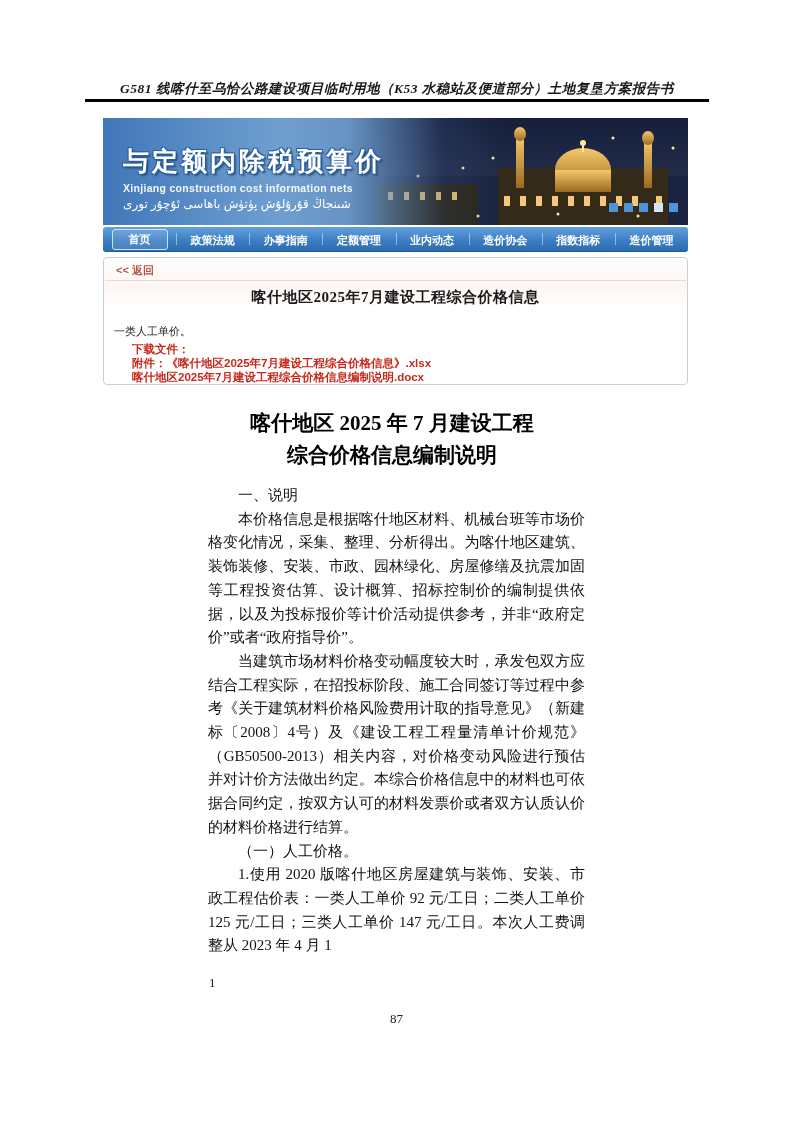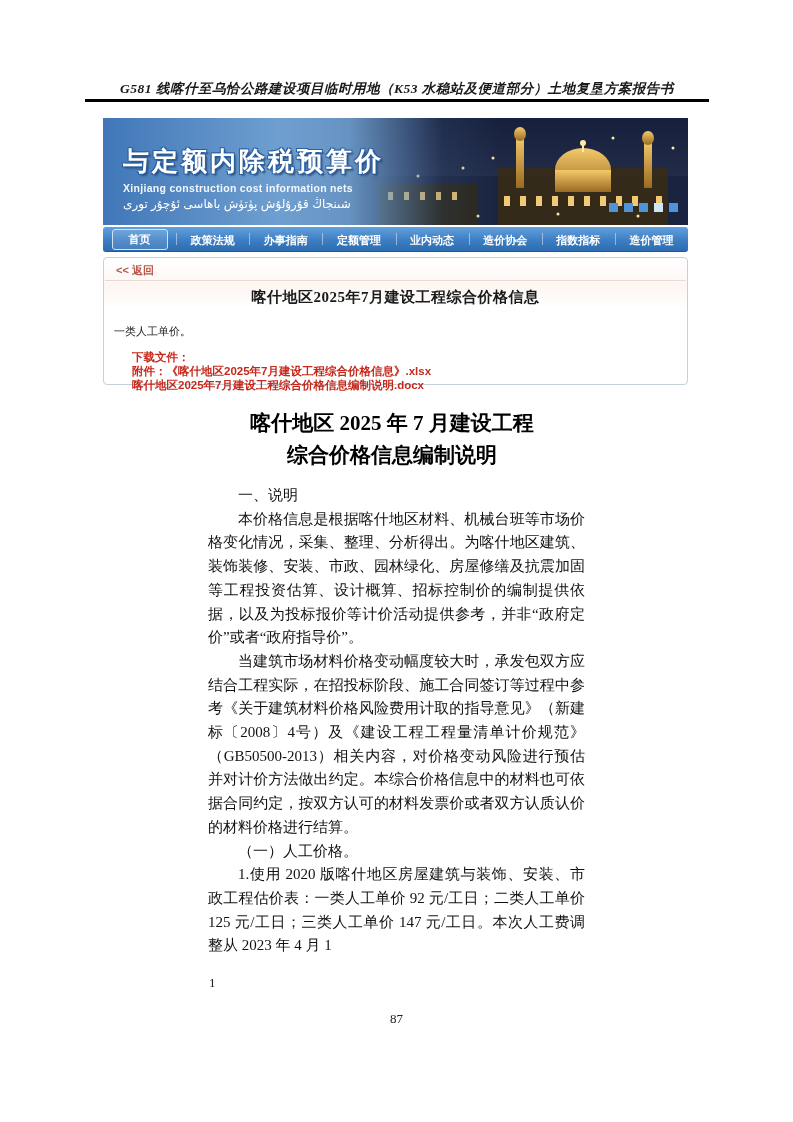--- a/index.html
+++ b/index.html
@@ -64,21 +64,21 @@
     background:linear-gradient(#ffffff 0%,#fdf6f3 22%,#ffffff 40%);
   }
   .back-link { position:absolute; top:5px; left:12px; font-size:11px; font-weight:bold; color:#b5574a; cursor:pointer; }
   .article-divider { position:absolute; top:22px; left:1px; right:1px; border-top:1px solid #ead9d2; }
   .article-title {
     position:absolute; top:30px; left:0; width:100%; text-align:center;
     font-size:15px; font-weight:bold; color:#1a1a1a; letter-spacing:0.5px;
     font-family:"Liberation Serif","DejaVu Serif",serif;
   }
   .article-note { position:absolute; top:66px; left:10px; font-size:11px; color:#222; font-family:"Liberation Serif","DejaVu Serif",serif; }
-  .download-block { position:absolute; top:92px; left:28px; font-size:11.5px; font-weight:bold; color:#c6281c; line-height:14px; }
+  .download-block { position:absolute; top:84px; left:28px; font-size:11.5px; font-weight:bold; color:#c6281c; line-height:14px; }
   .attachment-link { cursor:pointer; }
 
   
   .doc-title {
     position:absolute; top:407px; left:0; width:784px; text-align:center;
     font-size:21px; font-weight:bold; line-height:32px; color:#000;
   }
   .doc-body {
     position:absolute; top:484px; left:208px; width:377px;
     font-size:15px; line-height:23.7px; text-align:justify; color:#111;

